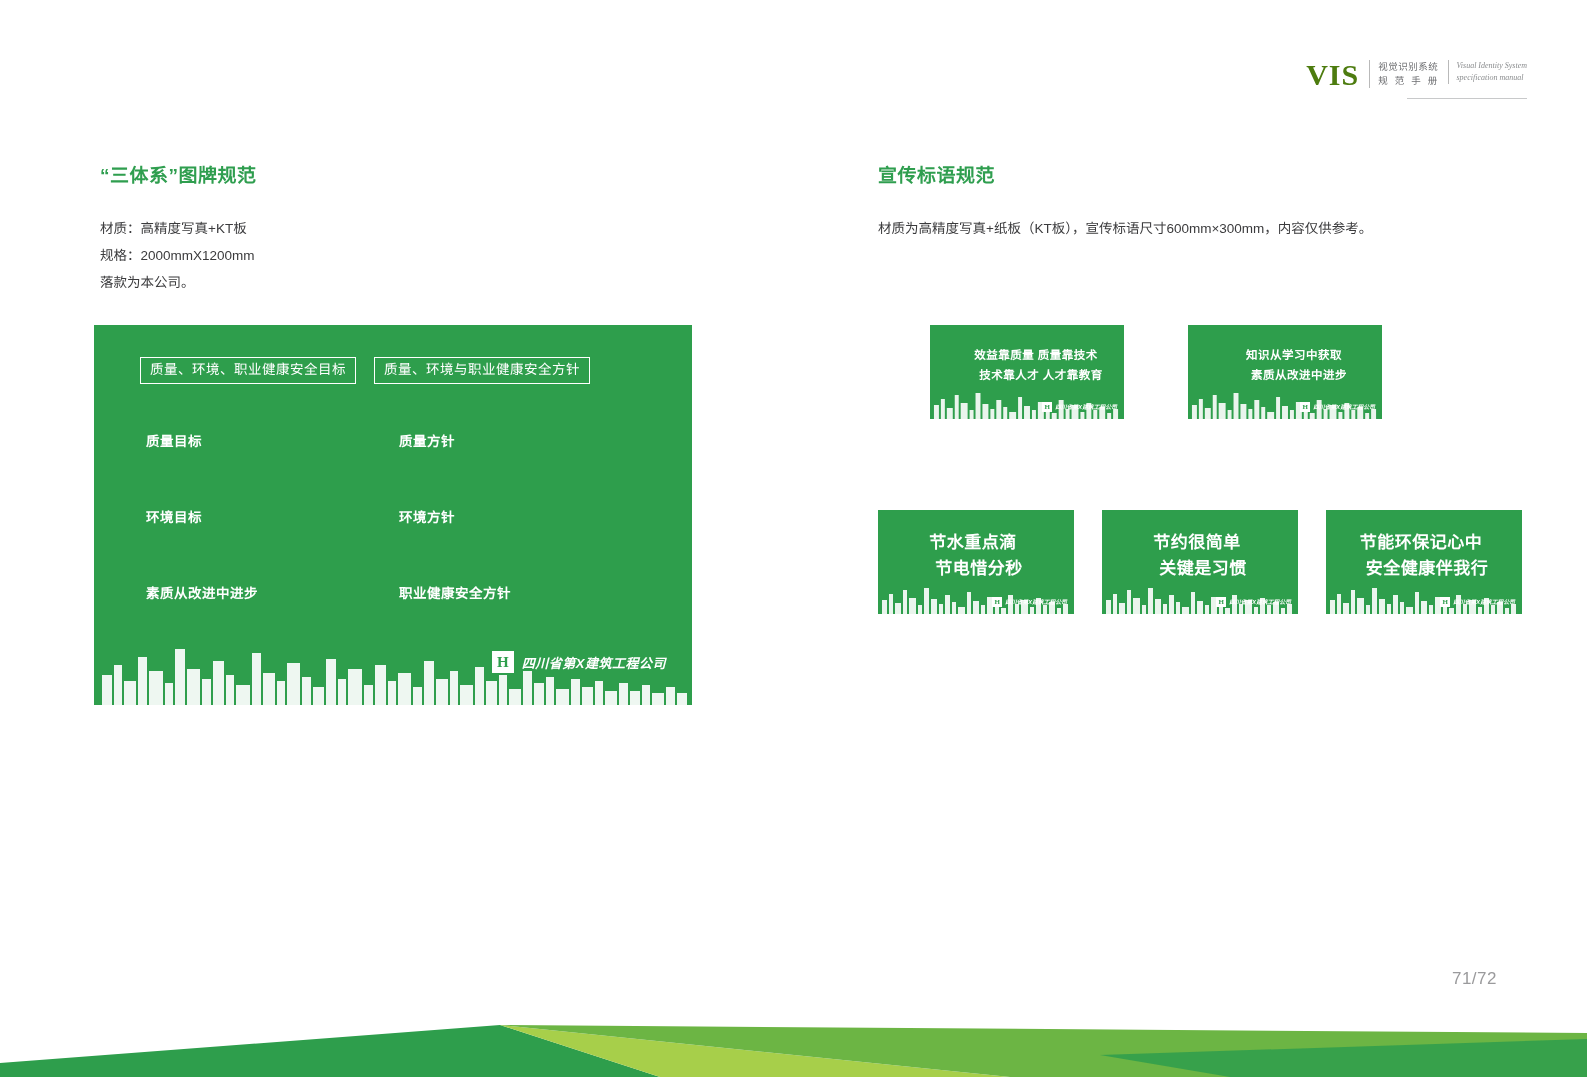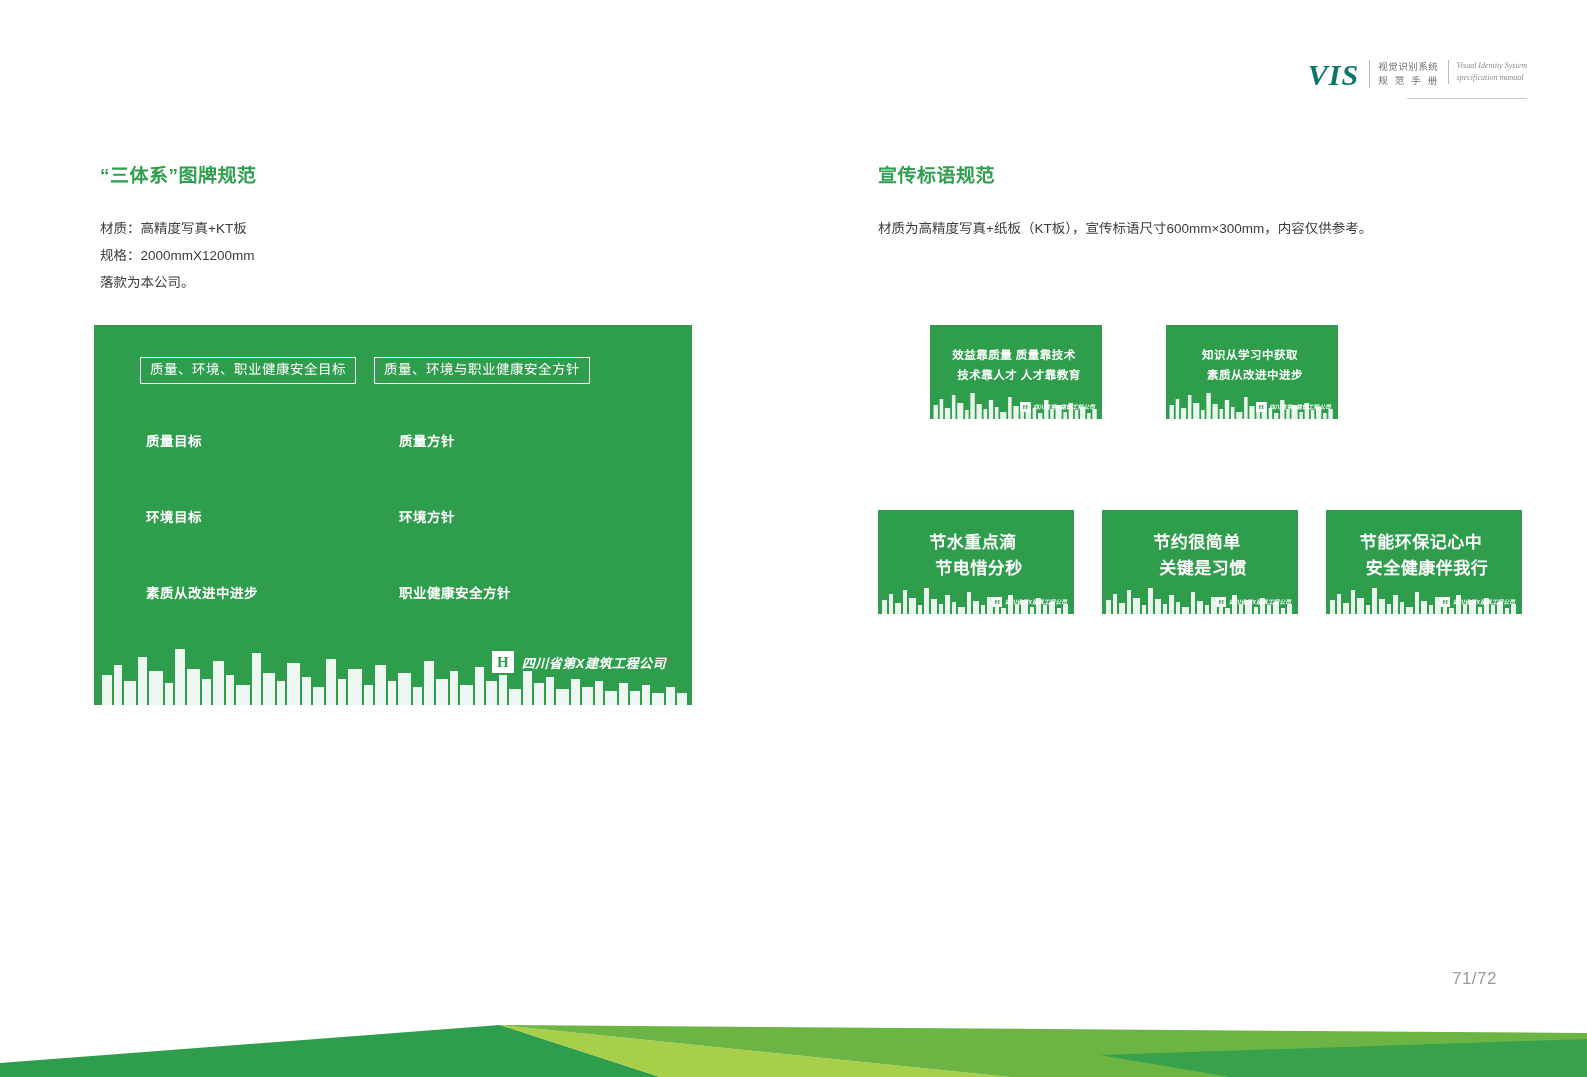--- a/index.html
+++ b/index.html
@@ -22,22 +22,21 @@
     top: 60px;
     right: 60px;
     display: flex;
     align-items: flex-start;
     height: 44px;
   }
   .vis-logo {
     font-family: "Liberation Serif", "DejaVu Serif", serif;
     font-size: 30px;
     font-weight: bold;
-    font-style: italic;
-    color: #0f766e;
+    color: #4d7c0f;
     letter-spacing: 1px;
     line-height: 1;
     padding-right: 10px;
   }
   .vis-cn {
     border-left: 1px solid #b9b9b9;
     padding: 0 8px;
     font-size: 9.5px;
     color: #6d6e71;
     line-height: 1.45;
@@ -167,21 +166,21 @@
   }
   .row-1 { left: 930px; top: 325px; gap: 64px; }
   .row-2 { left: 878px; top: 510px; gap: 28px; }
 
   .slogan {
     background: #2e9e4c;
     position: relative;
     overflow: hidden;
     color: #fff;
   }
-  .slogan.small { width: 172px; height: 94px; }
+  .slogan.small { width: 172px; height: 94px; padding-left: 22px; }
   .slogan.big   { width: 196px; height: 104px; }
 
   .slogan .lines {
     position: relative;
     z-index: 2;
     padding-top: 16px;
     text-align: center;
     font-weight: bold;
     letter-spacing: 0.5px;
   }

